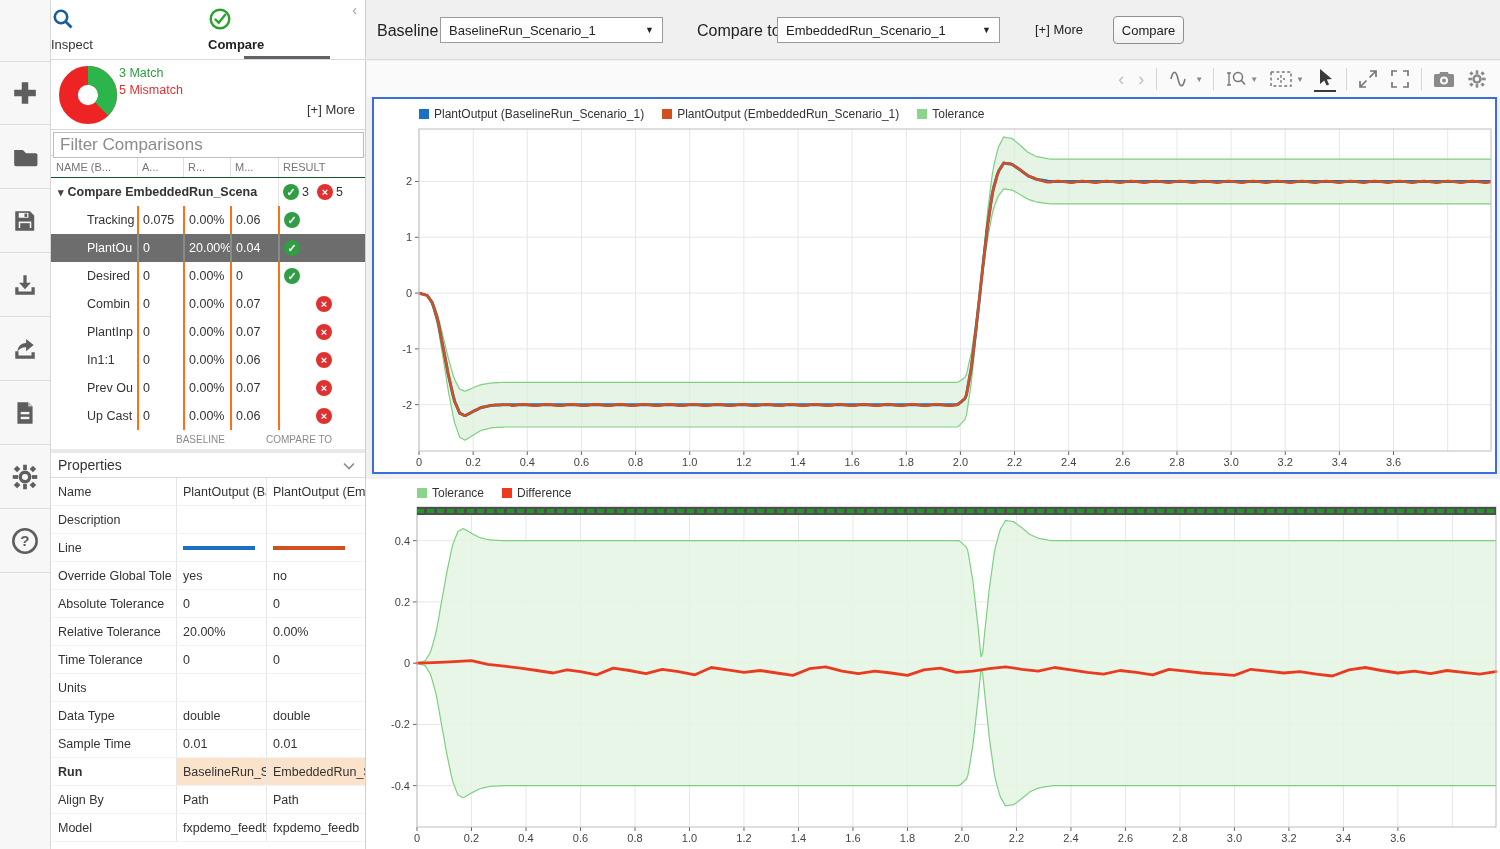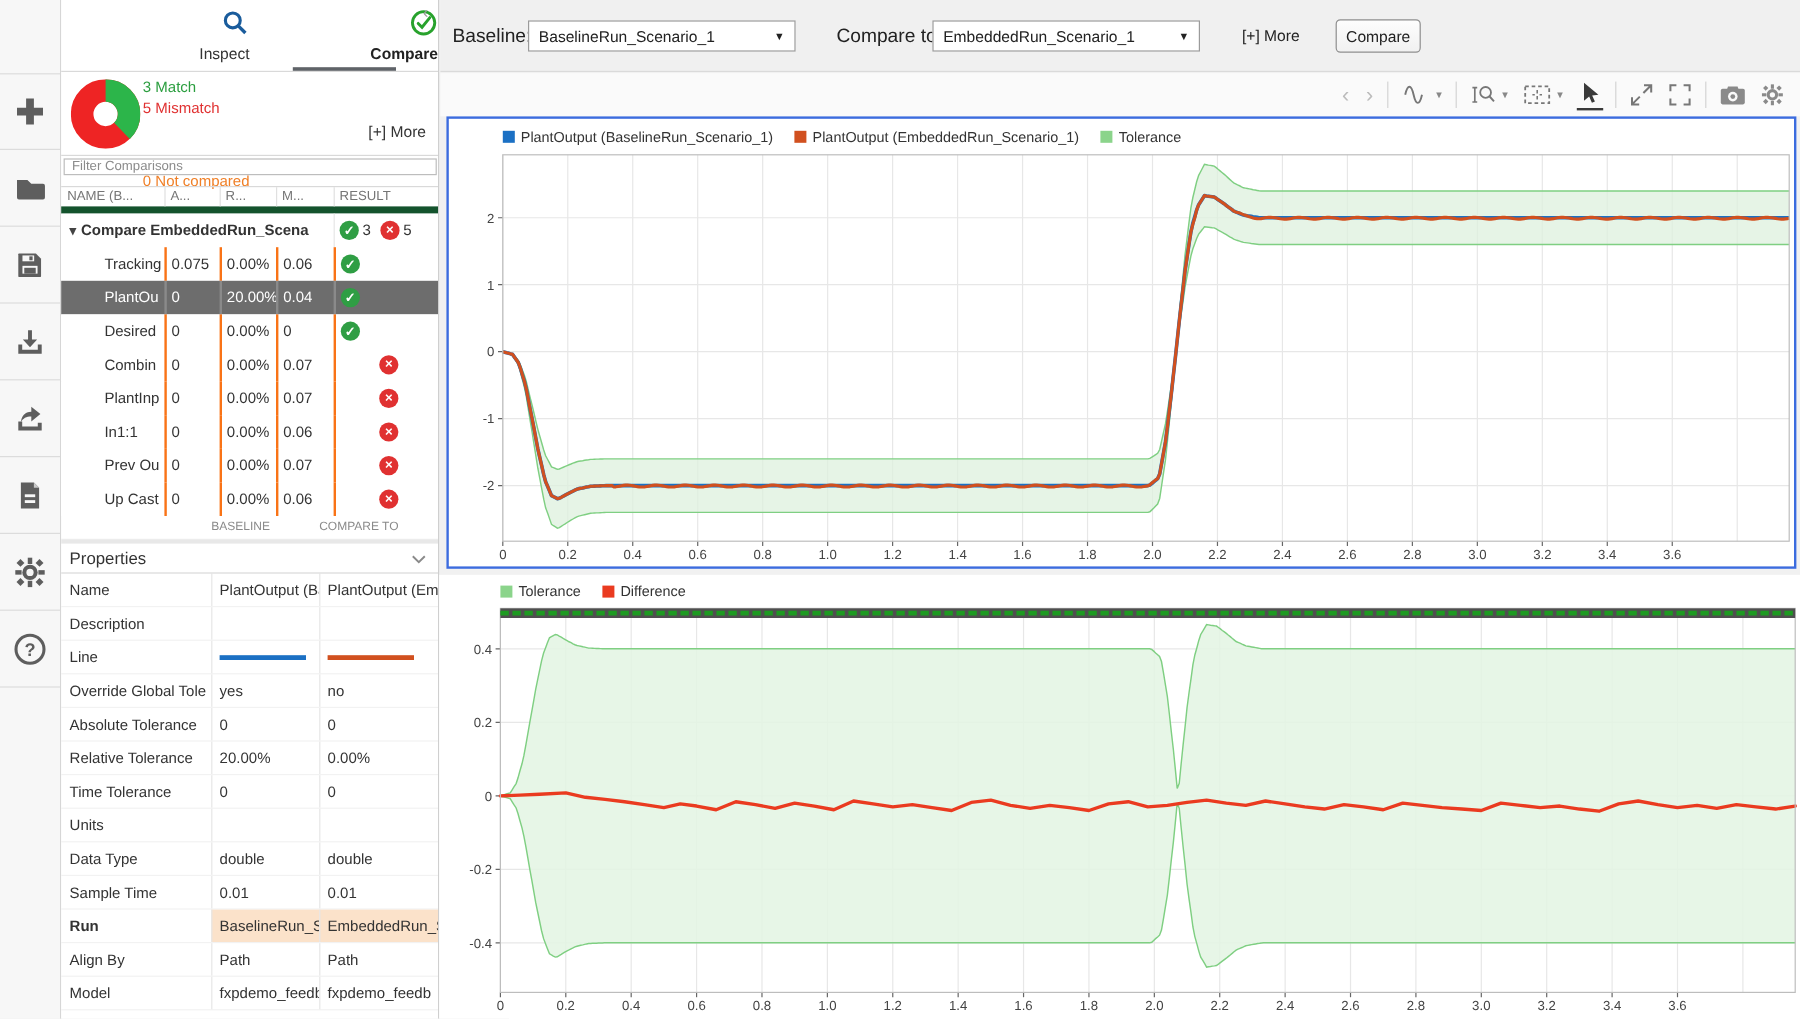--- a/index.html
+++ b/index.html
@@ -9,36 +9,36 @@
 
   
   #lbar { left:0; top:0; width:51px; height:849px; background:#f7f7f7; border-right:1px solid #d6d6d6; }
   .tool { width:50px; height:64px; display:flex; align-items:center; justify-content:center; border-bottom:1px solid #dcdcdc; cursor:pointer; }
   .tool:first-child { border-top:1px solid #dcdcdc; margin-top:61px; }
   .tool svg { display:block; }
 
   
   #panel { left:51px; top:0; width:315px; height:849px; background:#fff; border-right:1px solid #cfcfcf; font-size:12.5px; color:#333; }
   #tabs { position:relative; height:60px; border-bottom:1px solid #d9d9d9; display:flex; }
-  .tab { flex:1; display:flex; flex-direction:column; align-items:flex-end; justify-content:center; gap:3px; cursor:pointer; position:relative; }
+  .tab { flex:1; display:flex; flex-direction:column; align-items:flex-start; justify-content:center; gap:3px; cursor:pointer; position:relative; }
   .tab .tlabel { font-size:13px; color:#333; }
   .tab.active .tlabel { font-weight:bold; color:#222; }
   .tab.active .tabline { position:absolute; bottom:0; left:50%; transform:translateX(-50%); width:86px; height:3px; background:#5f6368; }
   #collapse { position:absolute; right:8px; top:2px; font-size:14px; color:#9a9a9a; cursor:pointer; }
 
   #summary { position:relative; height:70px; border-bottom:1px solid #d9d9d9; }
   #donut { position:absolute; left:8px; top:6px; }
   .sumtxt { position:absolute; left:68px; font-size:12.5px; }
   #more-left { position:absolute; right:10px; top:42px; font-size:13px; color:#333; cursor:pointer; }
 
   #filterrow { position:relative; height:26px; border-bottom:1px solid #d9d9d9; }
-  #filterrow input { position:absolute; left:2px; top:2px; width:311px; height:14px; border:1px solid #bdbdbd; padding:0 6px; font-size:11px; color:#333; font-family:"Liberation Sans",sans-serif; }
+  #filterrow input { position:absolute; left:2px; top:2px; width:311px; height:26px; border:1px solid #bdbdbd; padding:0 6px; font-size:17px; color:#333; font-family:"Liberation Sans",sans-serif; }
   #filterrow input::placeholder { color:#8b8b8b; }
 
-  #cmp-head { display:flex; height:22px; border-bottom:6px solid #14532d; color:#757575; font-size:11px; align-items:center;text-align:center; }
+  #cmp-head { display:flex; height:22px; border-bottom:1px solid #14532d; color:#757575; font-size:11px; align-items:center;text-align:center; }
   #cmp-head .hc { border-left:1px solid #e0e0e0; height:100%; display:flex; align-items:center; padding-left:4px; overflow:hidden; white-space:nowrap; }
   #cmp-head .hc:first-child { border-left:none; padding-left:5px; }
 
   .crow { display:flex; height:28px; align-items:center; cursor:pointer; background:#fff; }
   .crow .c { height:100%; display:flex; align-items:center; padding-left:4px; border-left:2px solid #f97316; overflow:hidden; white-space:nowrap; }
   .crow .c.name { border-left:none; padding-left:36px; }
   .crow.group .c.name { padding-left:7px; font-weight:bold; }
   .crow.sel { background:#6d6d6d; color:#fff; }
   .crow.sel .c { border-left-color:#8a8a8a; }
   .cw-name{width:86px;} .cw-a{width:46px;} .cw-r{width:47px;} .cw-m{width:48px;} .cw-res{flex:1;}

